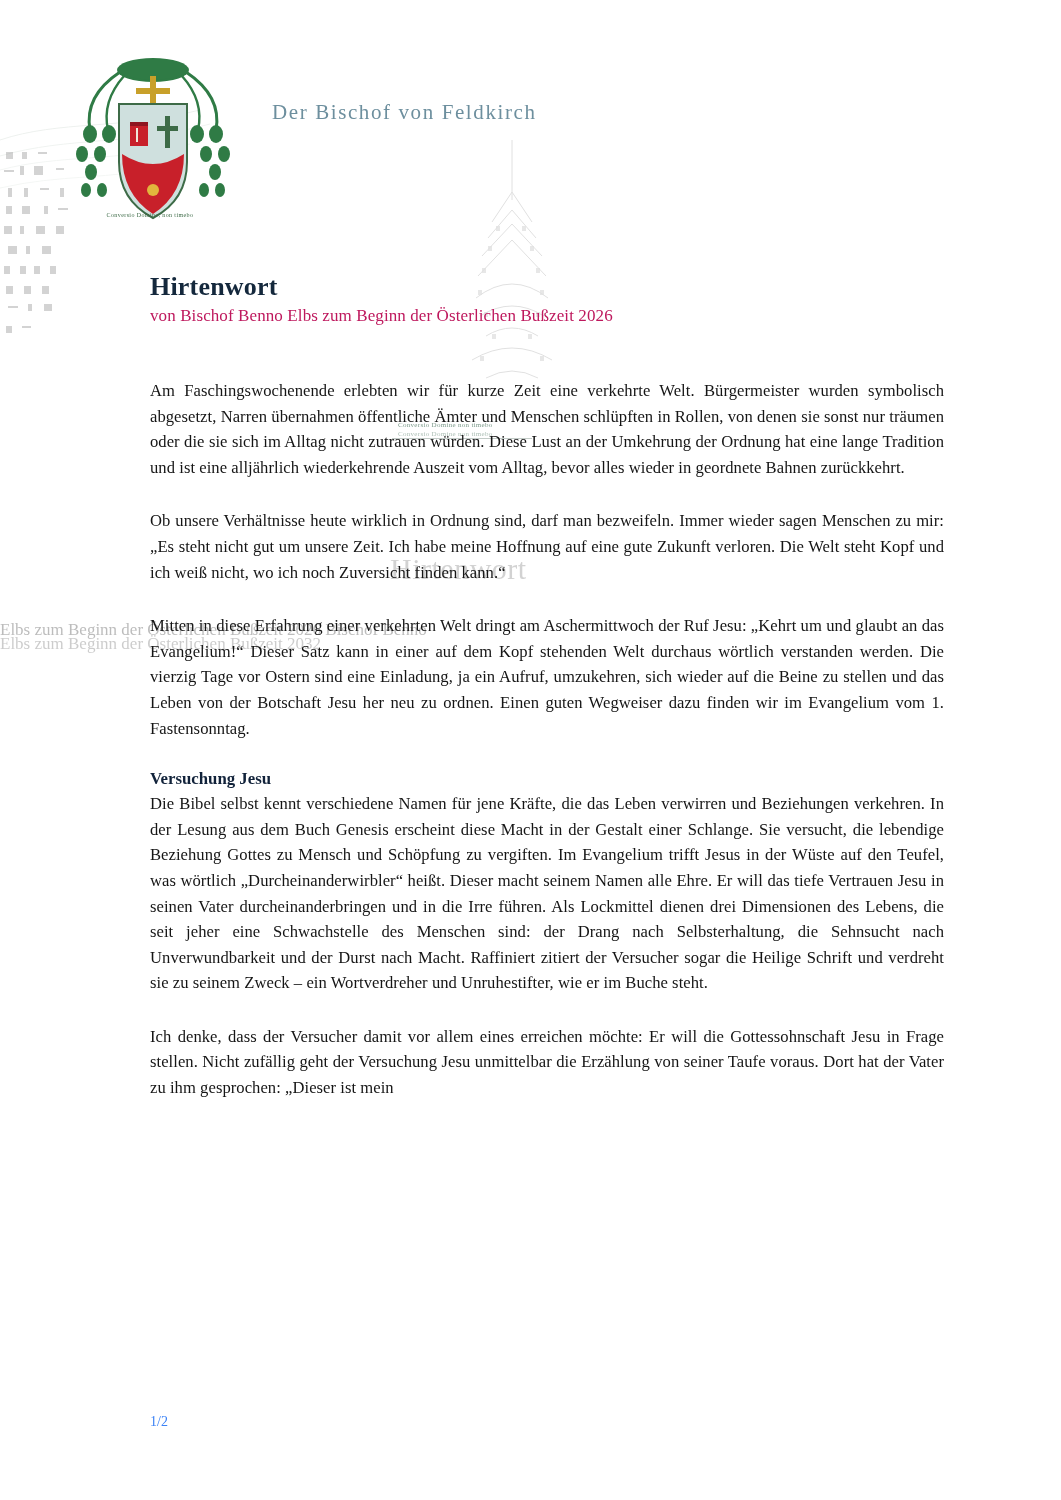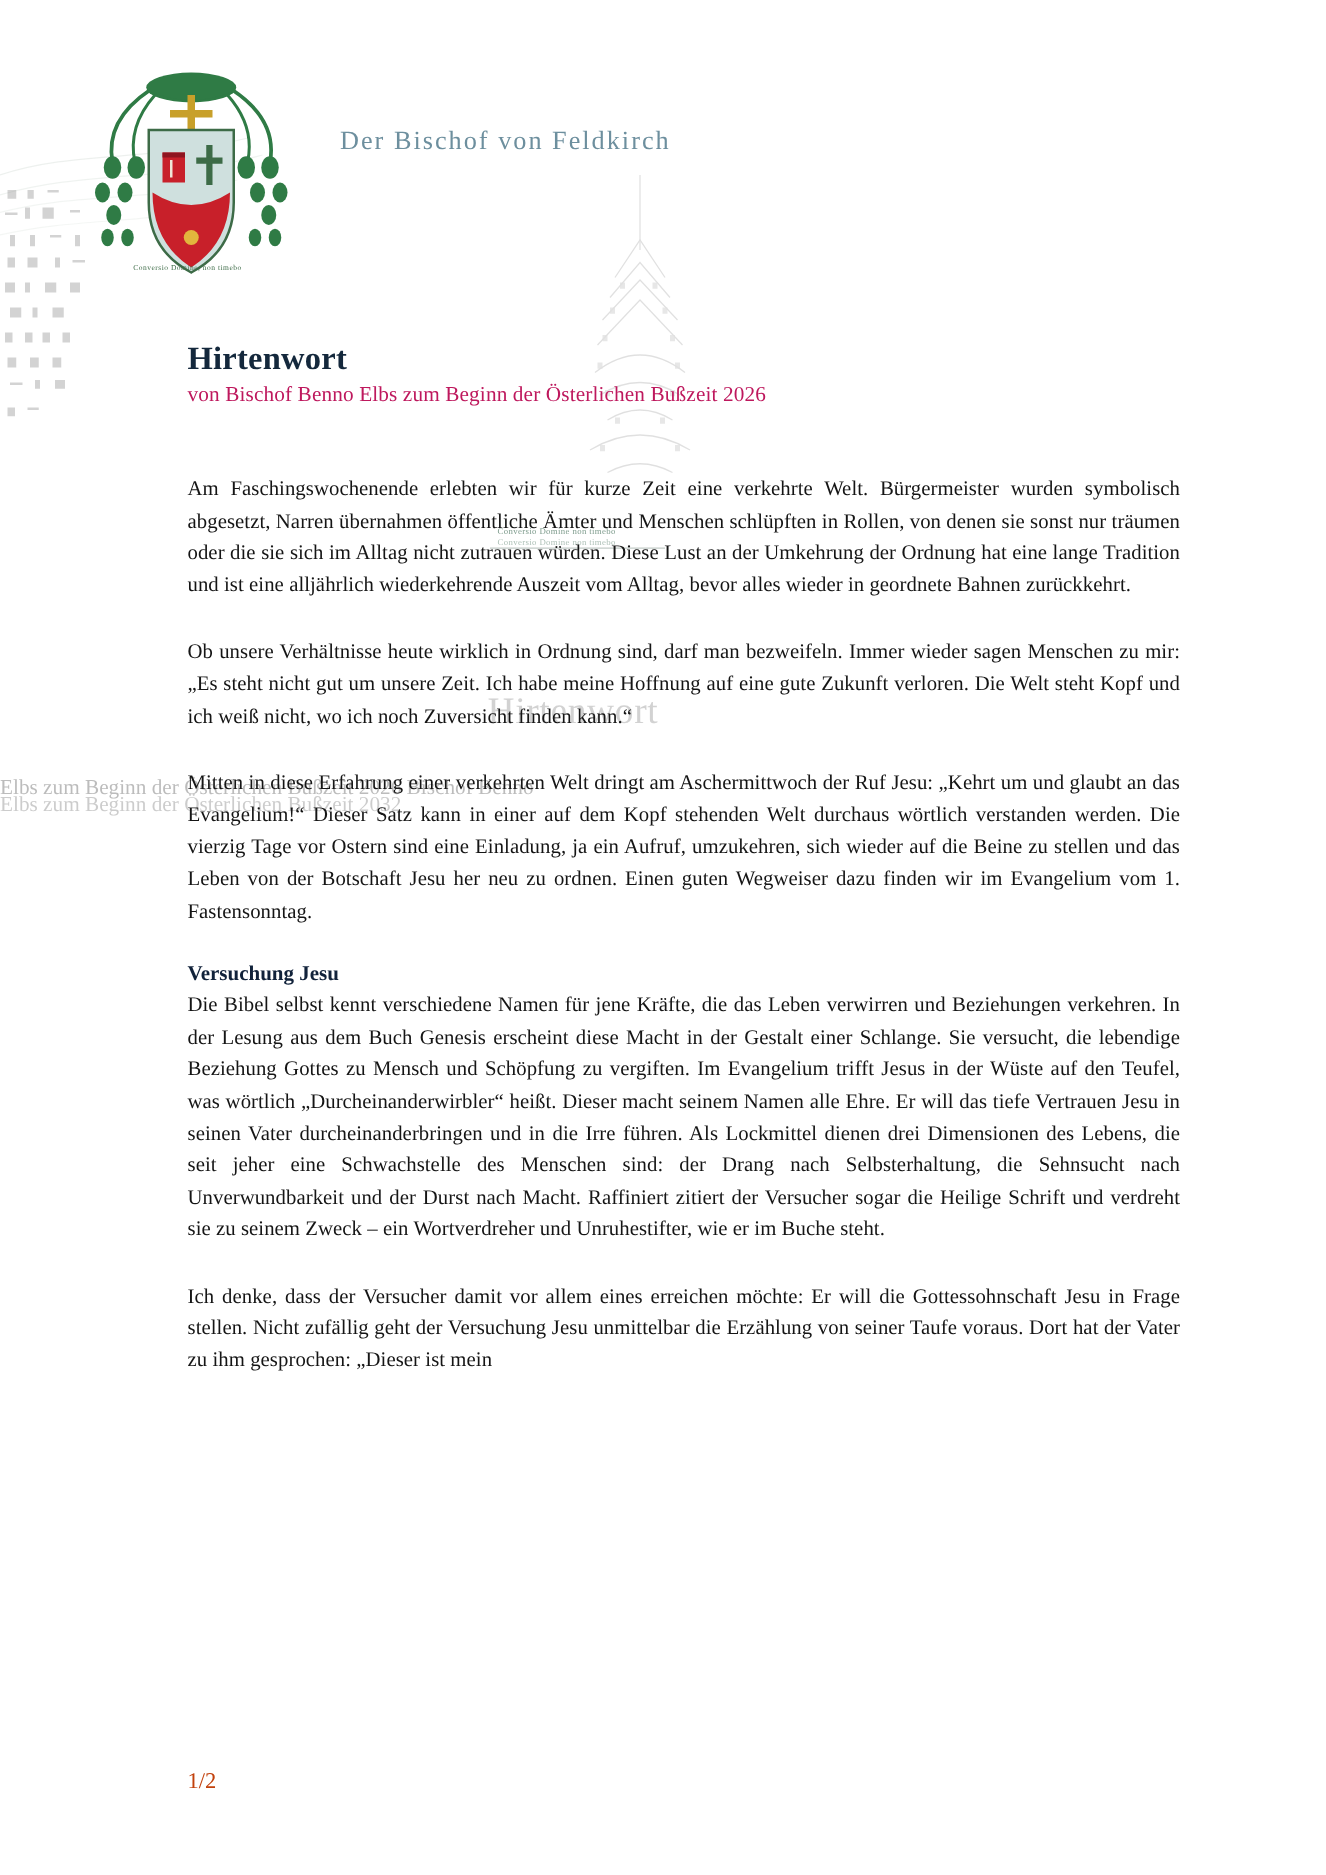--- a/index.html
+++ b/index.html
@@ -100,22 +100,22 @@
   }
   p.section-par {
     margin-top: 0;
   }
 
   
   .page-number {
     position: absolute;
     left: 150px;
     top: 1414px;
-    font-size: 18px;
-    color: #c2410c;
+    font-size: 14px;
+    color: #3b82f6;
   }
 
   
   .ghost {
     position: absolute;
     color: #7b7b7b;
     opacity: 0.42;
     pointer-events: none;
     white-space: nowrap;
     font-family: "Liberation Serif", serif;

